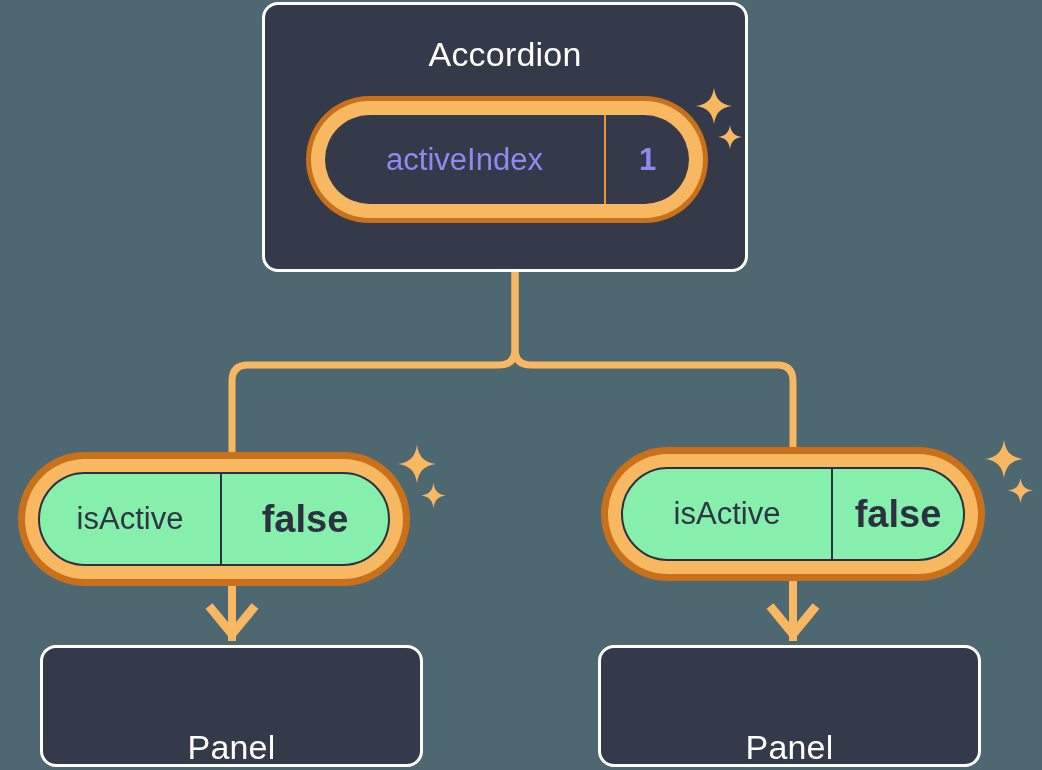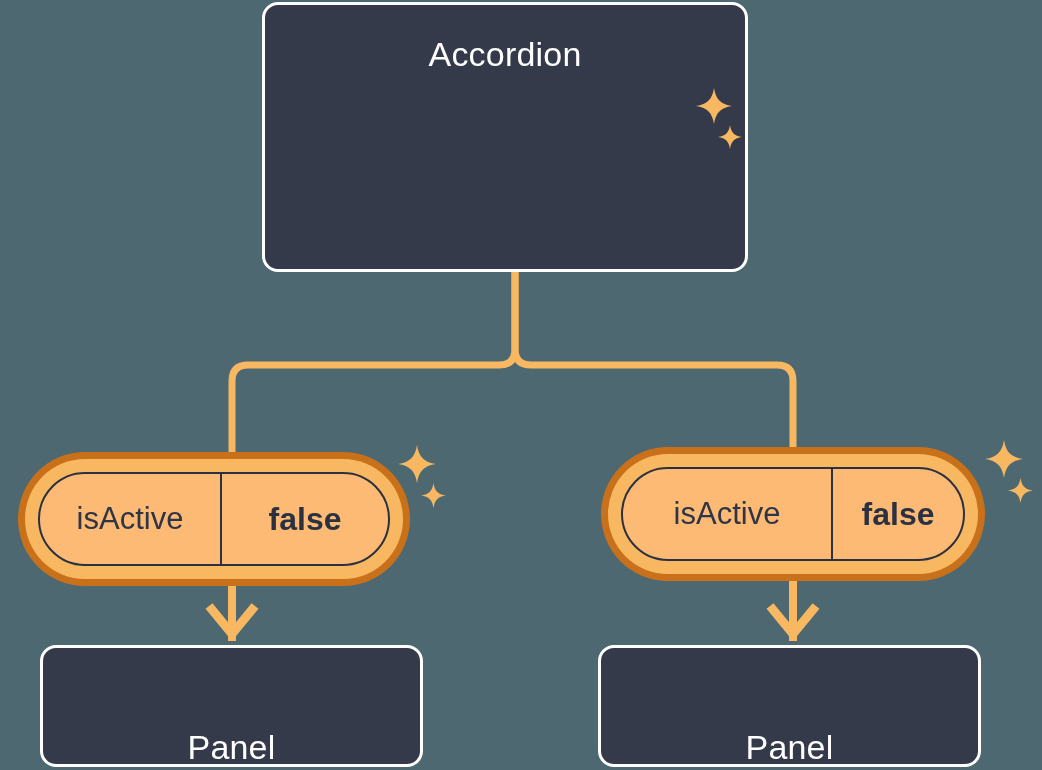--- a/index.html
+++ b/index.html
@@ -118,30 +118,30 @@
   }
   .pill-dark .pill-val {
     color: #8b8bf2;
     font-size: 31px;
     font-weight: 700;
     border-left: 2px solid #e8963a;
   }
 
   
   .pill-purple .pill-inner {
-    background: #fdba74;
+    background: #86efac;
   }
   .pill-purple .pill-key {
     color: #2f3545;
     font-size: 31px;
     font-weight: 400;
   }
   .pill-purple .pill-val {
     color: #2b3140;
-    font-size: 32px;
+    font-size: 38px;
     font-weight: 700;
     border-left: 2px solid #2b3140;
   }
 
   
   #pill-active-index {
     left: 306px;
     top: 96px;
     width: 402px;
     height: 127px;
@@ -207,20 +207,28 @@
     <path d="M209,606 L232,634 L255,606" fill="none" stroke="#f8b861" stroke-width="9" stroke-linecap="butt" stroke-linejoin="miter"></path>
 
     <path d="M793,581 L793,641" fill="none" stroke="#f8b861" stroke-width="8"></path>
     <path d="M770,606 L793,634 L816,606" fill="none" stroke="#f8b861" stroke-width="9" stroke-linecap="butt" stroke-linejoin="miter"></path>
   </svg>
 
   <div id="accordion-box" class="comp-box">
     <div class="comp-title">Accordion</div>
   </div>
 
+  <div id="pill-active-index" class="pill pill-dark">
+    <div class="pill-ring"></div>
+    <div class="pill-band"></div>
+    <div class="pill-inner">
+      <div class="pill-cell pill-key">activeIndex</div>
+      <div class="pill-cell pill-val">1</div>
+    </div>
+  </div>
 
   <div class="sparkle" style="left:694px; top:86px;">
     <svg width="40" height="40" viewBox="0 0 40 40">
       <path d="M20 2 C21.8 13.4 26.6 18.2 38 20 C26.6 21.8 21.8 26.6 20 38
                C18.2 26.6 13.4 21.8 2 20 C13.4 18.2 18.2 13.4 20 2 Z" fill="#f8b861"></path>
     </svg>
   </div>
   <div class="sparkle" style="left:717px; top:124px;">
     <svg width="26" height="26" viewBox="0 0 26 26">
       <path d="M13 1 C14.2 8.7 17.3 11.8 25 13 C17.3 14.2 14.2 17.3 13 25

